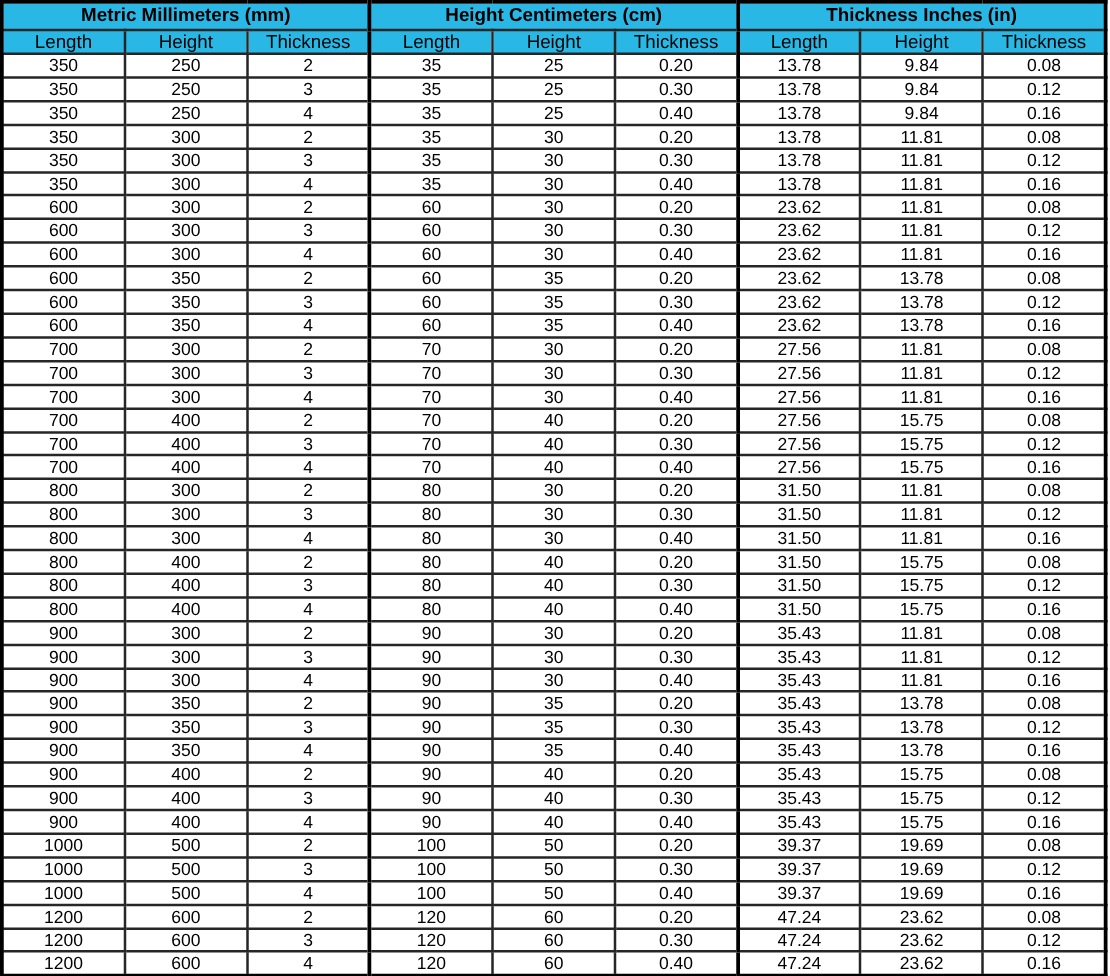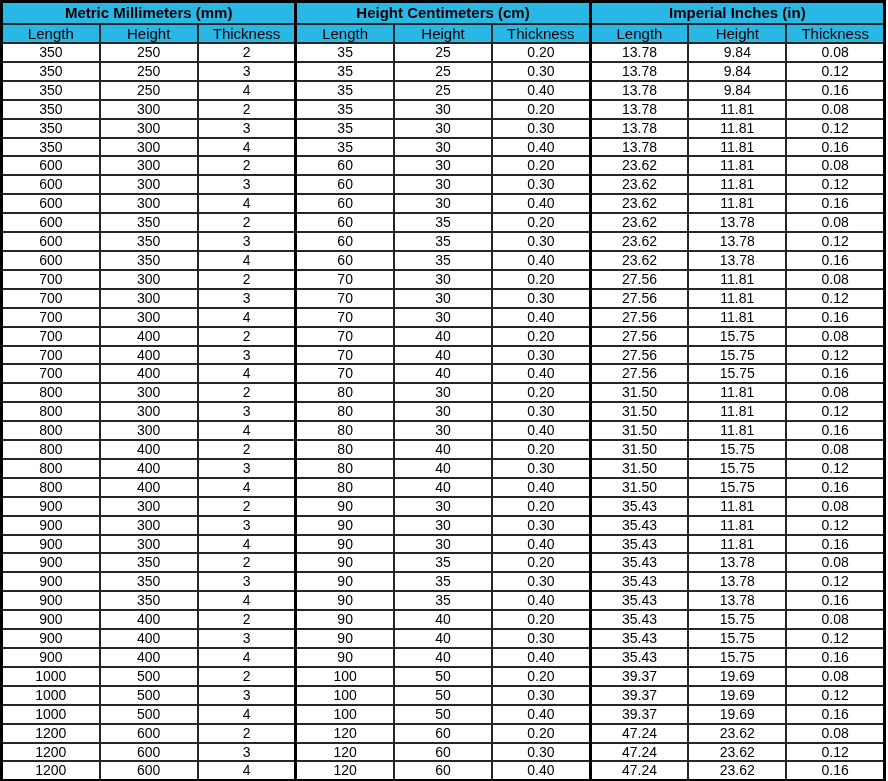--- a/index.html
+++ b/index.html
@@ -70,21 +70,21 @@
         <col>
         <col>
         <col>
         <col>
         <col>
     </colgroup>
     <thead>
       <tr class="group-header-row">
         <th colspan="3" class="group-end">Metric Millimeters (mm)</th>
         <th colspan="3" class="group-end">Height Centimeters (cm)</th>
-        <th colspan="3">Imperial Inches (in)</th>
+        <th colspan="3">Thickness Inches (in)</th>
       </tr>
       <tr class="column-header-row">
         <th>Length</th>
         <th>Height</th>
         <th class="group-end">Thickness</th>
         <th>Length</th>
         <th>Height</th>
         <th class="group-end">Thickness</th>
         <th>Length</th>
         <th>Height</th>

